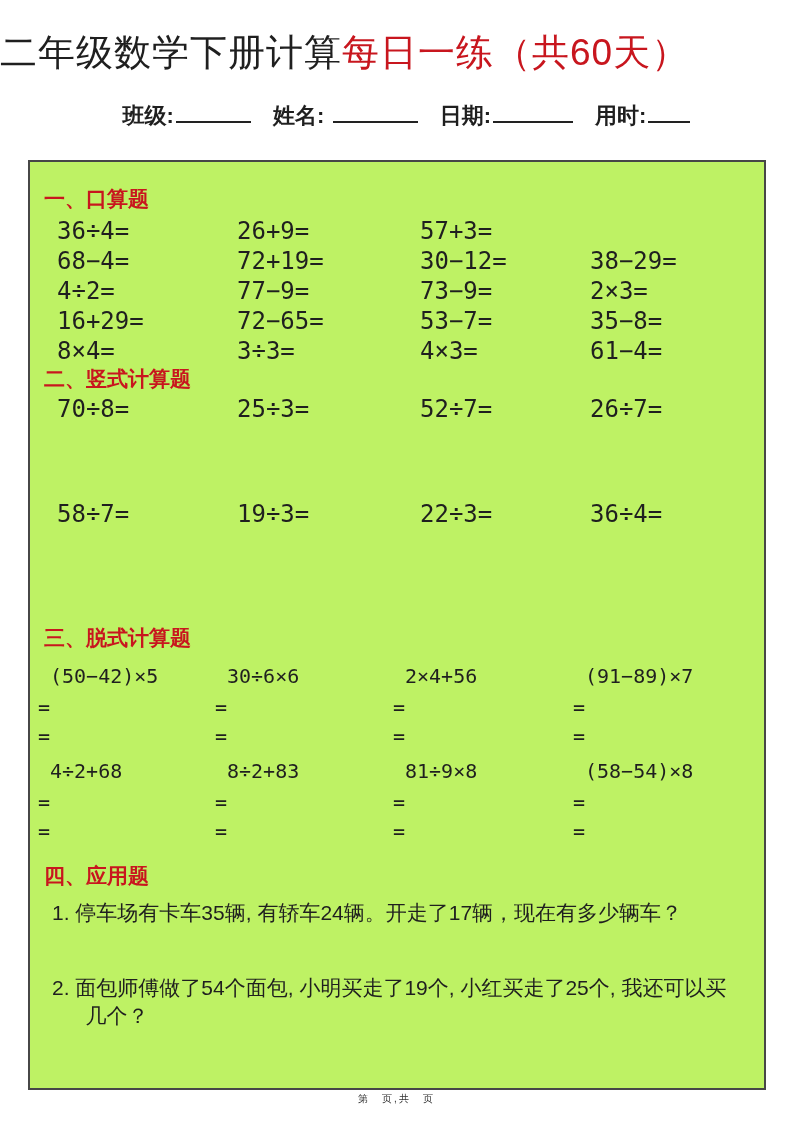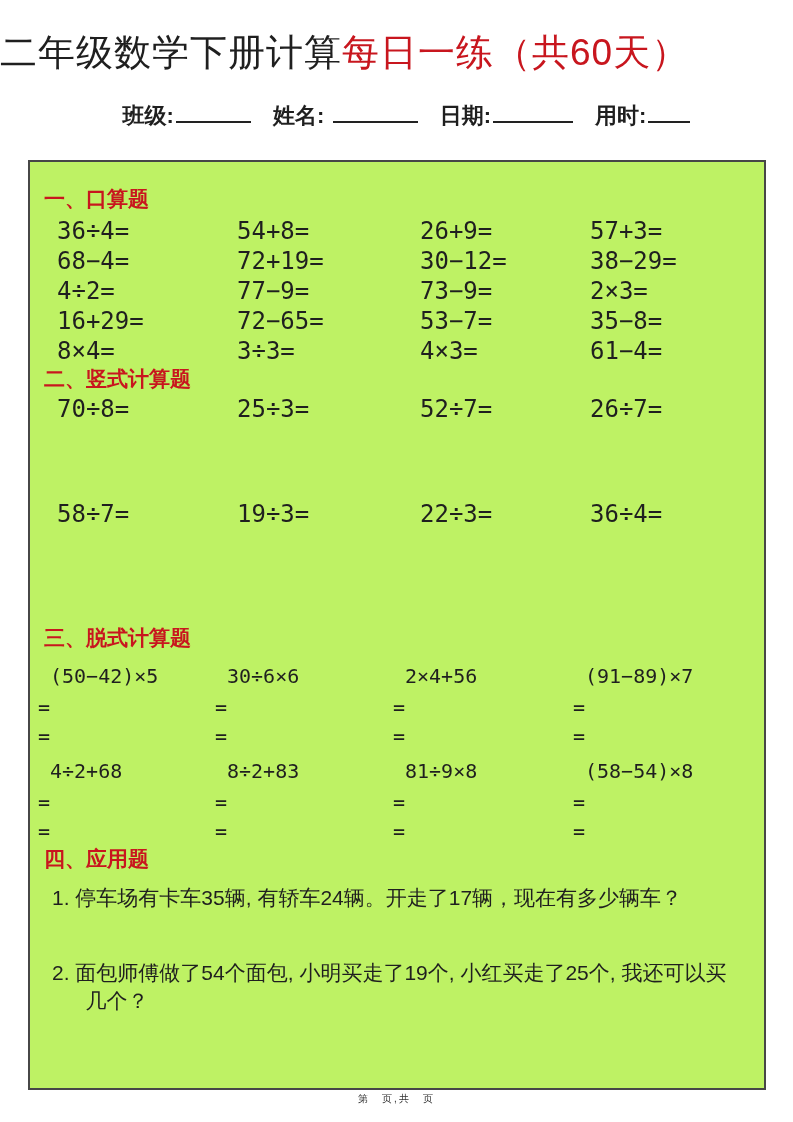--- a/index.html
+++ b/index.html
@@ -29,21 +29,21 @@
     border:2px solid #474747; box-sizing:border-box; overflow:hidden;
     background:#bef264;
   }
   .heading {
     color:#c8161e; font-weight:bold; font-size:21px;
     margin:0 0 0 14px; line-height:26px;
   }
   .h1 { margin-top:24px; }
   .h2 { margin-top:0; }
   .h3 { margin-top:99px; }
-  .h4 { margin-top:3px;font-family:Liberation Mono, monospace; }
+  .h4 { margin-top:18px; }
   .grid-row {
     display:grid; grid-template-columns:180px 183px 170px 1fr;
     padding-left:27px; height:30px; align-items:center;
     font-family:"DejaVu Sans Mono", monospace; font-size:24px;
   }
   .oral-rows { margin-top:4px; margin-bottom:0; }
   .vrow { height:26px; }
   .vrow1 { margin-top:3px; }
   .vrow2 { margin-top:79px; margin-bottom:0; }
   .step-grid {
@@ -81,21 +81,20 @@
     <span class="info-group"><span>日期:</span><span class="blank w80"></span></span>
     <span class="info-group"><span>用时:</span><span class="blank w42"></span></span>
   </div>
 
   <div class="sheet">
 
     <div class="heading h1">一、口算题</div>
     <div class="oral-rows">
       <div class="grid-row">
         <span>36÷4=</span>
-        <span>54+8=</span>
         <span>26+9=</span>
         <span>57+3=</span>
       </div>
       <div class="grid-row">
         <span>68−4=</span>
         <span>72+19=</span>
         <span>30−12=</span>
         <span>38−29=</span>
       </div>
       <div class="grid-row">

